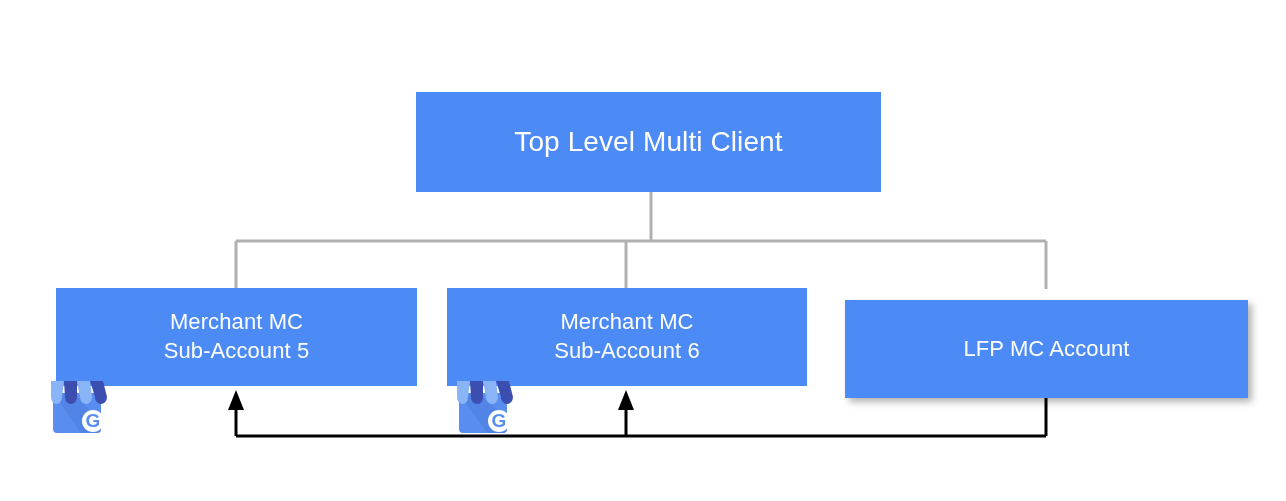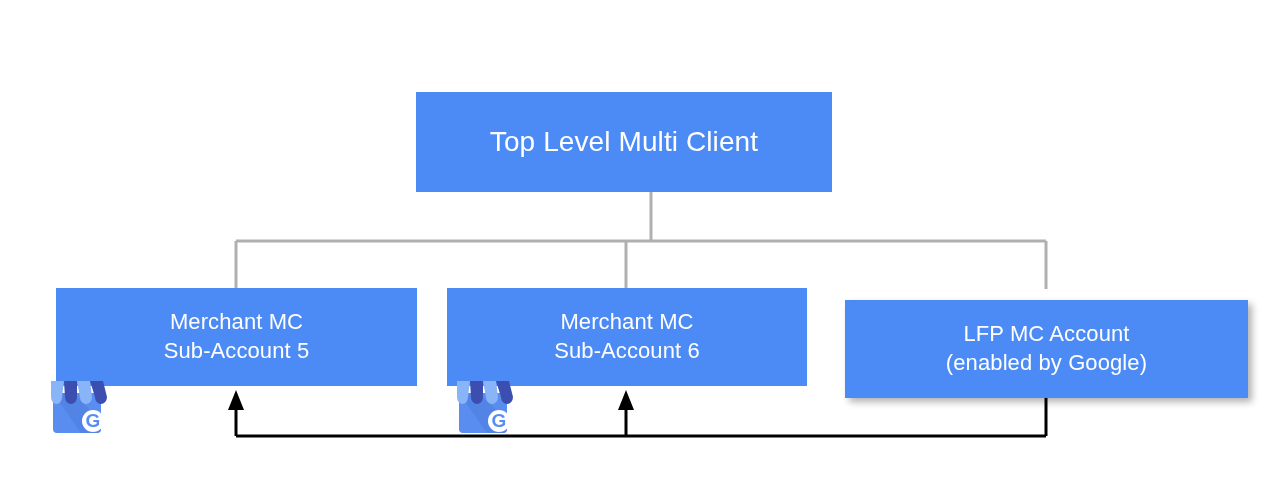--- a/index.html
+++ b/index.html
@@ -37,21 +37,21 @@
     letter-spacing: 0.1px;
     box-sizing: border-box;
   }
   .node-line {
     display: block;
     white-space: nowrap;
   }
   #node-mca {
     left: 416px;
     top: 92px;
-    width: 416px;
+    width: 465px;
     height: 100px;
     font-size: 28px;
   }
   #node-sub1 {
     left: 56px;
     top: 288px;
     width: 361px;
     height: 98px;
     font-size: 22px;
   }
@@ -118,21 +118,20 @@
     <span class="node-line">Sub-Account 5</span>
   </div>
 
   <div class="node" id="node-sub2">
     <span class="node-line">Merchant MC</span>
     <span class="node-line">Sub-Account 6</span>
   </div>
 
   <div class="node" id="node-lfp">
     <span class="node-line">LFP MC Account</span>
-    <span class="node-line">(enabled by Google)</span>
   </div>
 
   <svg class="gbp-icon" id="gbp-icon-sub1" viewBox="0 0 72 72" xmlns="http://www.w3.org/2000/svg">
     <path d="M12 28 h48 v36 a4 4 0 0 1 -4 4 h-40 a4 4 0 0 1 -4 -4 z" fill="#5a8df0"></path>
     <path d="M12 28 h20 l28 28 v8 a4 4 0 0 1 -4 4 h-16 z" fill="#4a7ddd" opacity="0.55"></path>
     <path d="M10 16 h13 l-2 16 a5.5 7 0 0 1 -11 0 z" fill="#8ab4f8"></path>
     <path d="M23 16 h13 l0 16 a6 7 0 0 1 -12 0 z" fill="#3c4fb1"></path>
     <path d="M36 16 h13 l2 16 a6 7 0 0 1 -12 0 z" fill="#8ab4f8"></path>
     <path d="M49 16 h13 l4 16 a6 7 0 0 1 -12 0 z" fill="#3c4fb1"></path>
     <circle cx="52" cy="56" r="11" fill="#ffffff"></circle>

